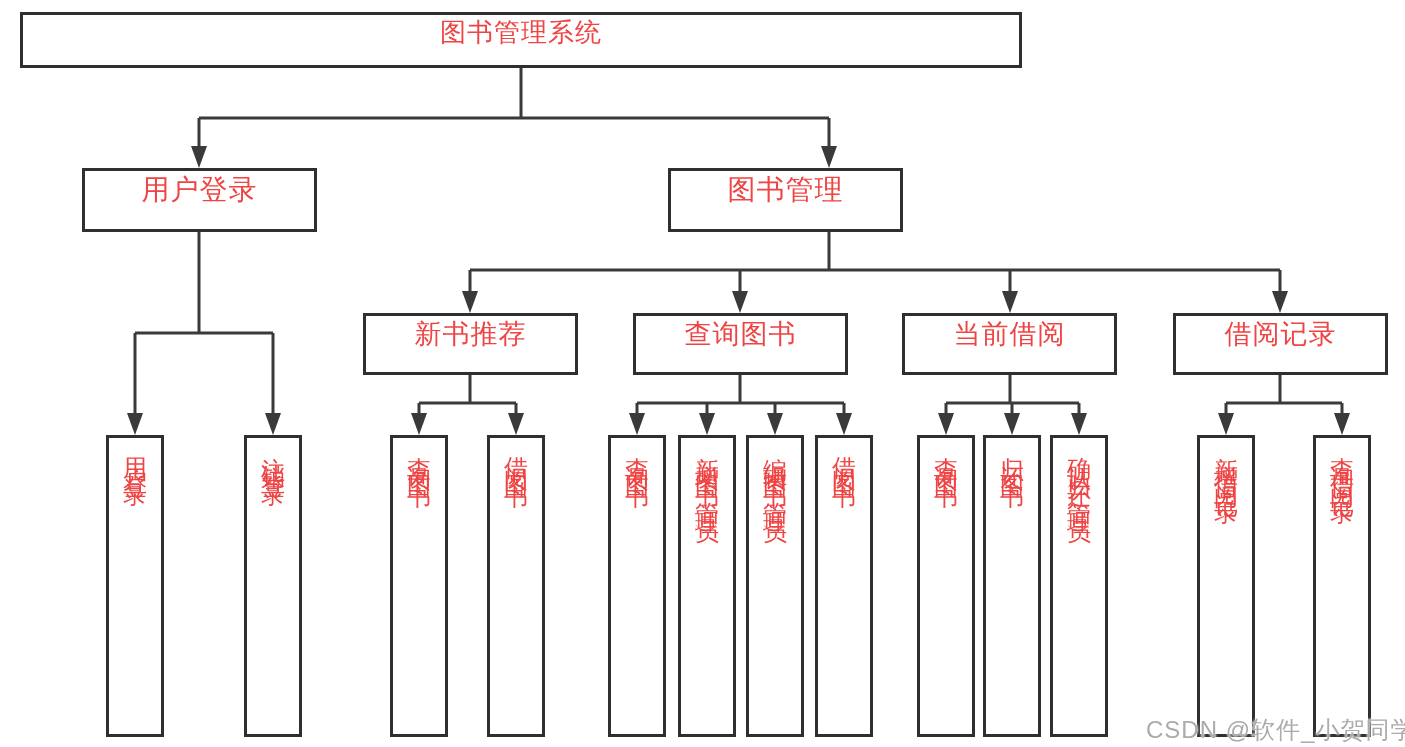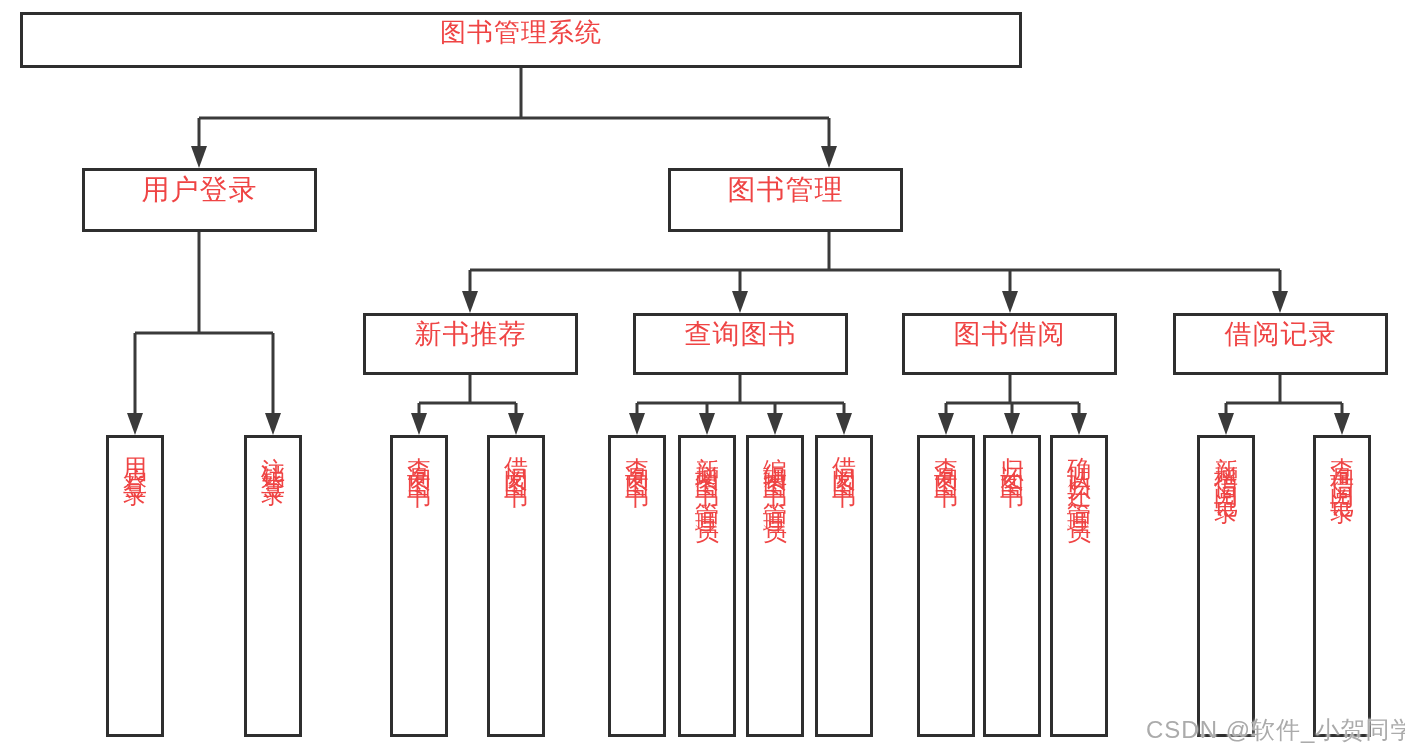--- a/index.html
+++ b/index.html
@@ -125,21 +125,21 @@
     <span>图书管理</span>
   </div>
 
   <div class="node l3-node" style="left:363px">
     <span>新书推荐</span>
   </div>
   <div class="node l3-node" style="left:633px">
     <span>查询图书</span>
   </div>
   <div class="node l3-node" style="left:902px">
-    <span>图书借阅</span>
+    <span>当前借阅</span>
   </div>
   <div class="node l3-node" style="left:1173px">
     <span>借阅记录</span>
   </div>
 
   <div class="node leaf-node" style="left:106px">
     <span>用户登录</span>
   </div>
   <div class="node leaf-node" style="left:244px">
     <span>注销登录</span>

